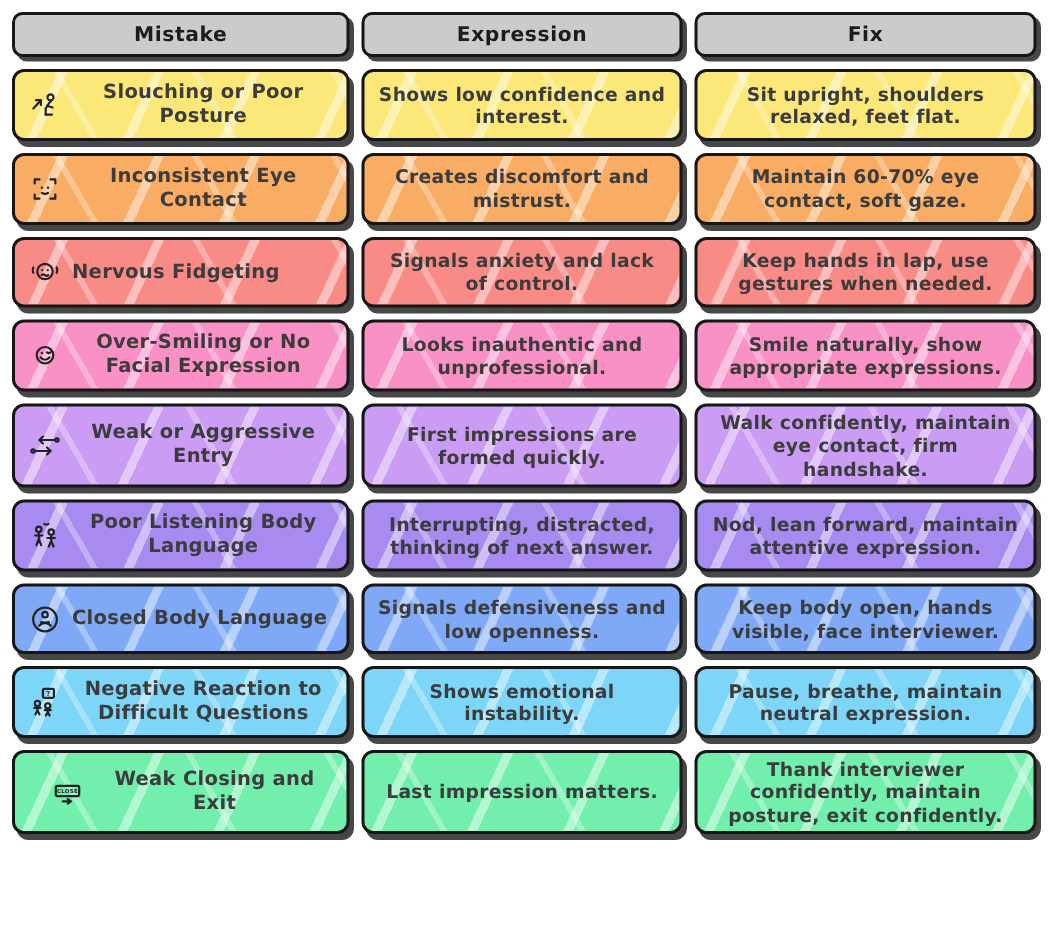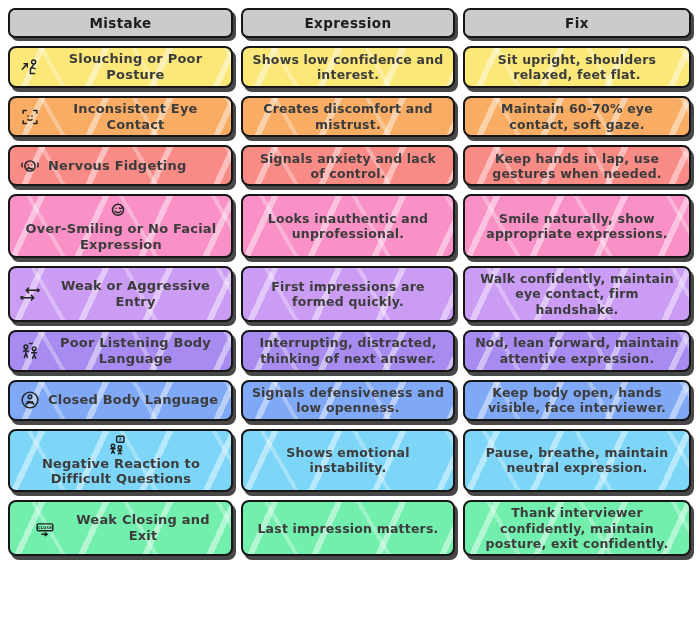--- a/index.html
+++ b/index.html
@@ -101,21 +101,21 @@
     </div>
     <div class="card" style="background-color: rgb(249, 139, 135);">
         <span>Signals anxiety and lack of control.</span>
       </div>
     <div class="card" style="background-color: rgb(249, 139, 135);">
         <span>Keep hands in lap, use gestures when needed.</span>
       </div>
   </div>
 
   <div class="row">
-    <div class="card mistake" style="background-color: rgb(249, 145, 198); flex-direction: column;">
+    <div class="card mistake" style="background-color: rgb(249, 145, 198);">
       <span class="icon">
         <svg width="22" height="22" viewBox="0 0 24 24">
             <circle cx="12" cy="11.8" r="6"></circle>
             <circle class="fillme" cx="9.7" cy="10.2" r="0.85"></circle>
             <path d="M13.4 9.8 q1.3 1 2.6 0"></path>
             <path d="M8.8 13.4 Q12 16.8 15.2 13.4"></path>
           </svg>
       </span>
       <span>Over-Smiling or No Facial Expression</span>
     </div>
@@ -184,21 +184,21 @@
     </div>
     <div class="card" style="background-color: rgb(127, 169, 246);">
         <span>Signals defensiveness and low openness.</span>
       </div>
     <div class="card" style="background-color: rgb(127, 169, 246);">
         <span>Keep body open, hands visible, face interviewer.</span>
       </div>
   </div>
 
   <div class="row">
-    <div class="card mistake" style="background-color: rgb(125, 214, 247); flex-direction: column;">
+    <div class="card mistake" style="background-color: rgb(125, 214, 247);">
       <span class="icon">
         <svg width="22" height="22" viewBox="0 0 24 24">
             <rect x="10.5" y="2.5" width="8" height="6.5" rx="1"></rect>
             <text x="14.5" y="7.6" text-anchor="middle" font-size="5">?</text>
             <circle cx="6.5" cy="13" r="1.9"></circle>
             <path d="M6.5 15.2 V18 M4.2 16.2 H8.8 M6.5 18 L5 21 M6.5 18 L8 21"></path>
             <circle cx="14" cy="14.8" r="1.9"></circle>
             <path d="M14 17 V19.2 M11.8 17.9 H16.2 M14 19.2 L12.6 21.8 M14 19.2 L15.4 21.8"></path>
           </svg>
       </span>

